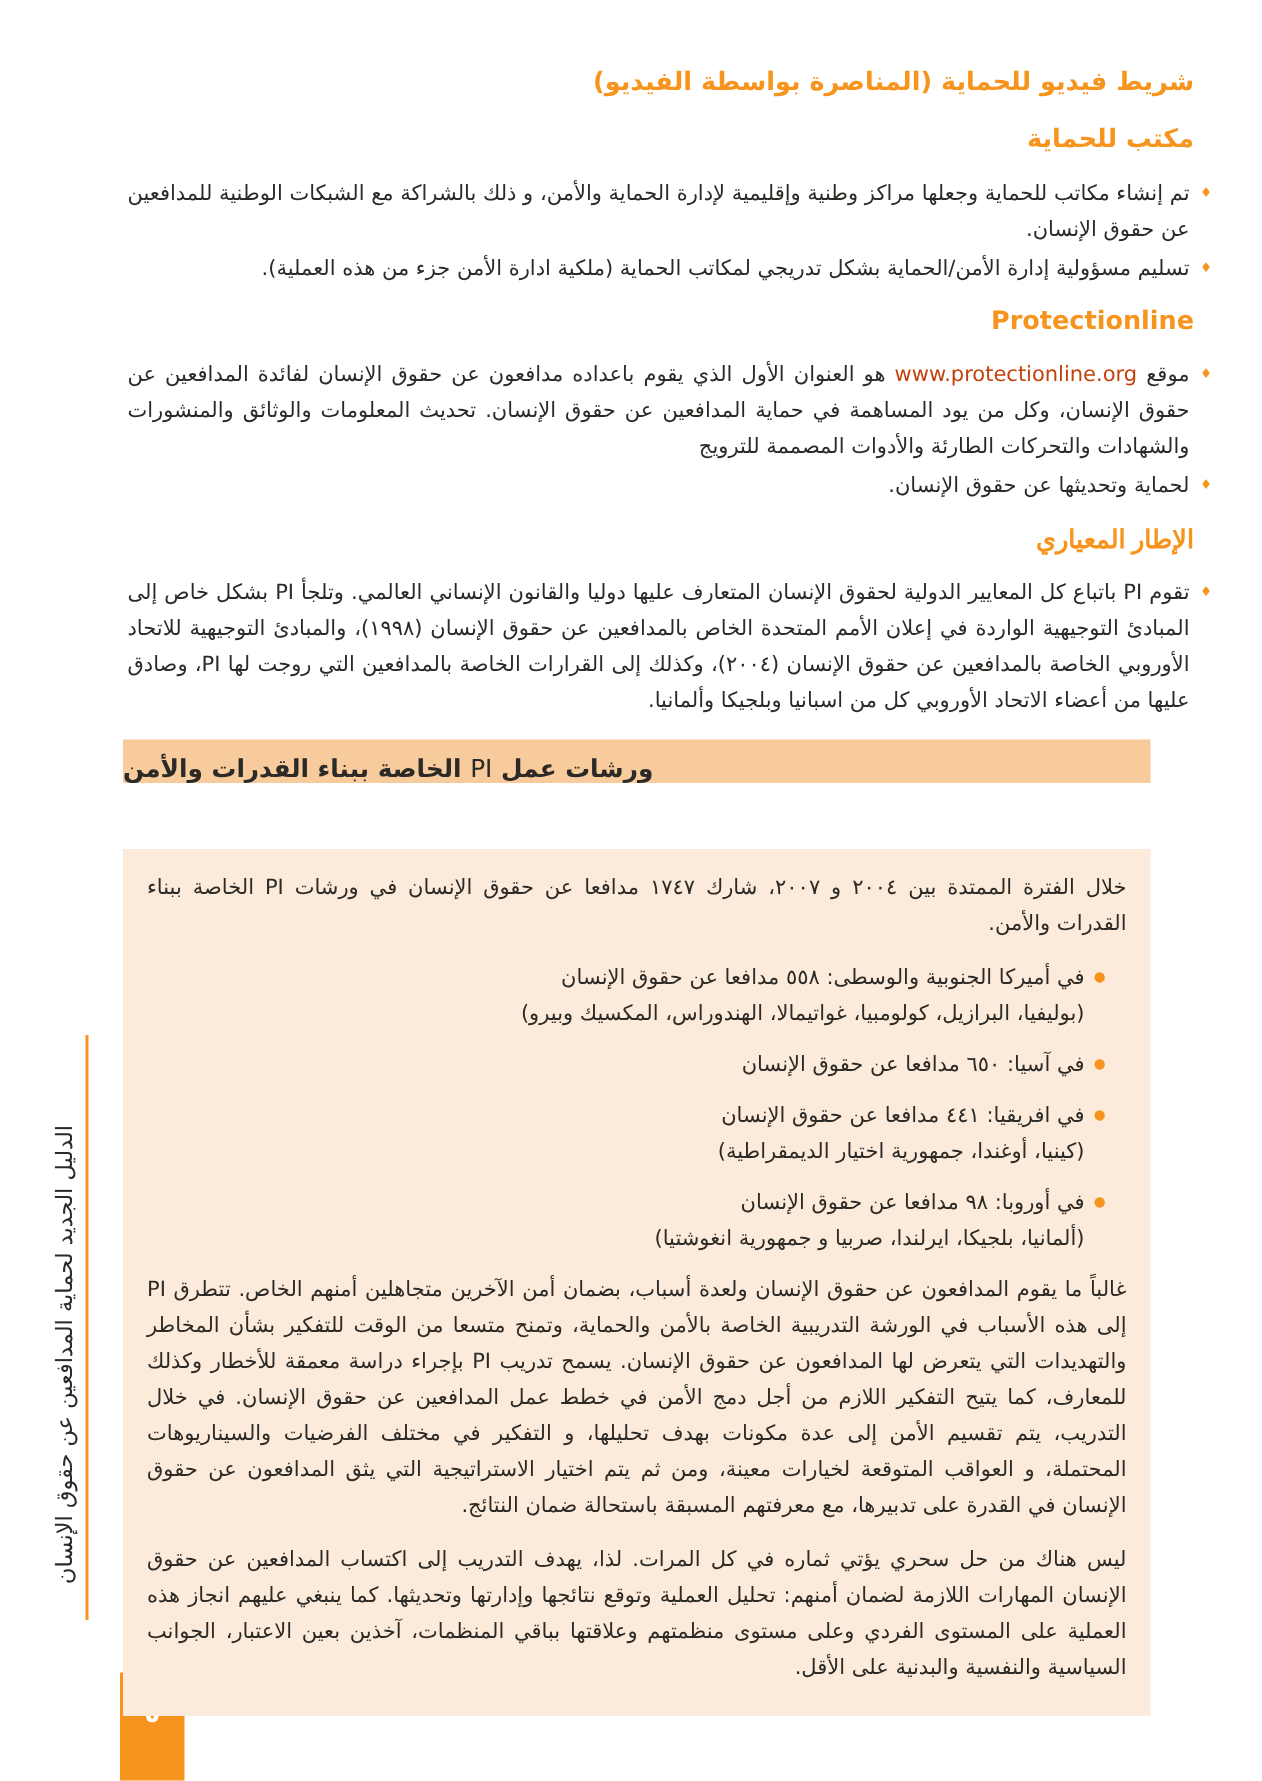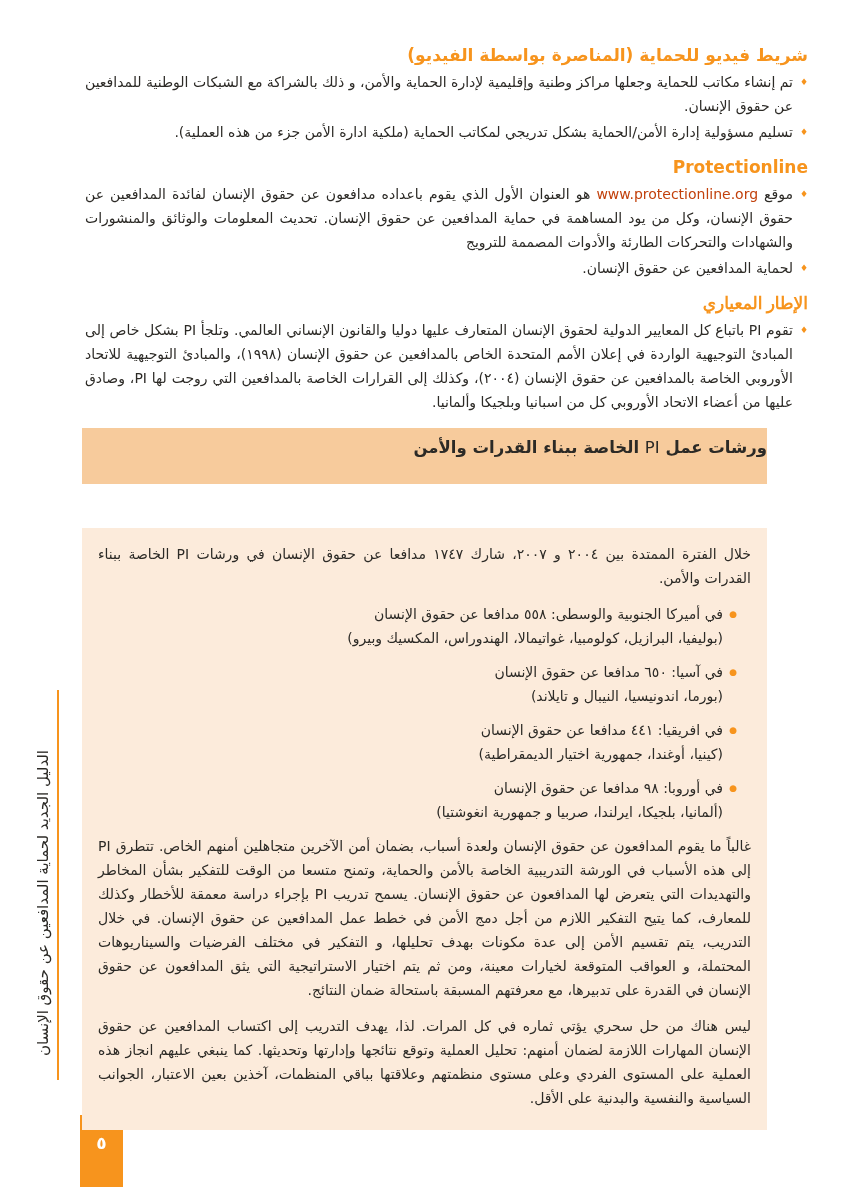--- a/index.html
+++ b/index.html
@@ -11,21 +11,21 @@
   .page{position:absolute;inset:0;background:#ffffff;}
 
   
   .content{
     position:absolute;left:85px;top:0;width:723px;
     direction:rtl;text-align:right;
     color:#2c2a26;font-size:14px;line-height:24px;
   }
   .sec-heading{
     color:#f7941d;font-weight:bold;font-size:17px;line-height:23px;
-    margin:0;padding:0;
+    margin:12px;padding:0;
   }
   .h-video{margin-top:44px;}
   .h-office{margin-top:15px;}
   .h-protectionline{margin-top:12px;}
   .h-framework{margin-top:12px;font-family:Liberation Serif, serif;}
   .plain{margin:4px 0 0 0;text-align:justify;}
 
   ul.blist{list-style:none;margin:3px 0 0 0;padding:0;}
   ul.blist li{
     position:relative;padding-right:15px;margin:0 0 2px 0;text-align:justify;
@@ -34,21 +34,21 @@
     position:absolute;right:0;top:0;color:#f7941d;
     font-size:9px;line-height:24px;
   }
   .accent-link{color:#c2410c;text-decoration:none;}
 
   
   .wbox{
     width:685px;margin:14px 41px 0 0;
   }
   .wbox-header{
-    background:#f7cb9c;height:56px;line-height:40px;text-align:right;
+    background:#f7cb9c;height:29px;line-height:40px;text-align:left;
     font-weight:bold;font-size:16.5px;color:#2c2a26;
   }
   .wbox-body{
     background:#fcebdb;padding:14px 16px 20px 16px;margin-top:44px;
   }
   .wbox-body p{margin:0 0 12px 0;text-align:justify;}
   .wbox-body p:last-child{margin-bottom:0;}
   .region{
     position:relative;padding-right:14px;margin:10px 14px 10px 0;
   }
@@ -83,40 +83,41 @@
   <div class="side-title">الدليل الجديد لحماية المدافعين عن حقوق الإنسان</div>
   <div class="side-rule"></div>
   <div class="page-number-box">
     <span>٥</span>
   </div>
 
   <div class="content">
 
     <h2 class="sec-heading h-video">شريط فيديو للحماية (المناصرة بواسطة الفيديو)</h2>
 
+    <h2 class="sec-heading h-office">مكتب للحماية</h2>
     <ul class="blist">
       <li>
         <span class="bd">♦</span>
         <span>تم إنشاء مكاتب للحماية وجعلها مراكز وطنية وإقليمية لإدارة الحماية والأمن، و ذلك بالشراكة مع الشبكات الوطنية للمدافعين عن حقوق الإنسان.</span>
       </li>
       <li>
         <span class="bd">♦</span>
         <span>تسليم مسؤولية إدارة الأمن/الحماية بشكل تدريجي لمكاتب الحماية (ملكية ادارة الأمن جزء من هذه العملية).</span>
       </li>
     </ul>
 
     <h2 class="sec-heading h-protectionline">Protectionline</h2>
     <ul class="blist">
       <li>
         <span class="bd">♦</span>
         <span>موقع </span><a class="accent-link">www.protectionline.org</a><span> هو العنوان الأول الذي يقوم باعداده مدافعون عن حقوق الإنسان لفائدة المدافعين عن حقوق الإنسان، وكل من يود المساهمة في حماية المدافعين عن حقوق الإنسان. تحديث المعلومات والوثائق والمنشورات والشهادات والتحركات الطارئة والأدوات المصممة للترويج</span>
       </li>
       <li>
         <span class="bd">♦</span>
-        <span>لحماية المدافعين عن حقوق الإنسان.</span>
+        <span>لحماية وتحديثها عن حقوق الإنسان.</span>
       </li>
     </ul>
 
     <h2 class="sec-heading h-framework">الإطار المعياري</h2>
     <ul class="blist">
       <li>
         <span class="bd">♦</span>
         <span>تقوم <b>PI</b> باتباع كل المعايير الدولية لحقوق الإنسان المتعارف عليها دوليا والقانون الإنساني العالمي. وتلجأ <b>PI</b> بشكل خاص إلى المبادئ التوجيهية الواردة في إعلان الأمم المتحدة الخاص بالمدافعين عن حقوق الإنسان (١٩٩٨)، والمبادئ التوجيهية للاتحاد الأوروبي الخاصة بالمدافعين عن حقوق الإنسان (٢٠٠٤)، وكذلك إلى القرارات الخاصة بالمدافعين التي روجت لها <b>PI</b>، وصادق عليها من أعضاء الاتحاد الأوروبي كل من اسبانيا وبلجيكا وألمانيا.</span>
       </li>
     </ul>
@@ -128,21 +129,20 @@
 
         <div class="region">
           <span class="dot">●</span>
           <div>في أميركا الجنوبية والوسطى: ٥٥٨ مدافعا عن حقوق الإنسان</div>
           <div>(بوليفيا، البرازيل، كولومبيا، غواتيمالا، الهندوراس، المكسيك وبيرو)</div>
         </div>
 
         <div class="region">
           <span class="dot">●</span>
           <div>في آسيا: ٦٥٠ مدافعا عن حقوق الإنسان</div>
-          <div>(بورما، اندونيسيا، النيبال و تايلاند)</div>
         </div>
 
         <div class="region">
           <span class="dot">●</span>
           <div>في افريقيا: ٤٤١ مدافعا عن حقوق الإنسان</div>
           <div>(كينيا، أوغندا، جمهورية اختيار الديمقراطية)</div>
         </div>
 
         <div class="region">
           <span class="dot">●</span>

